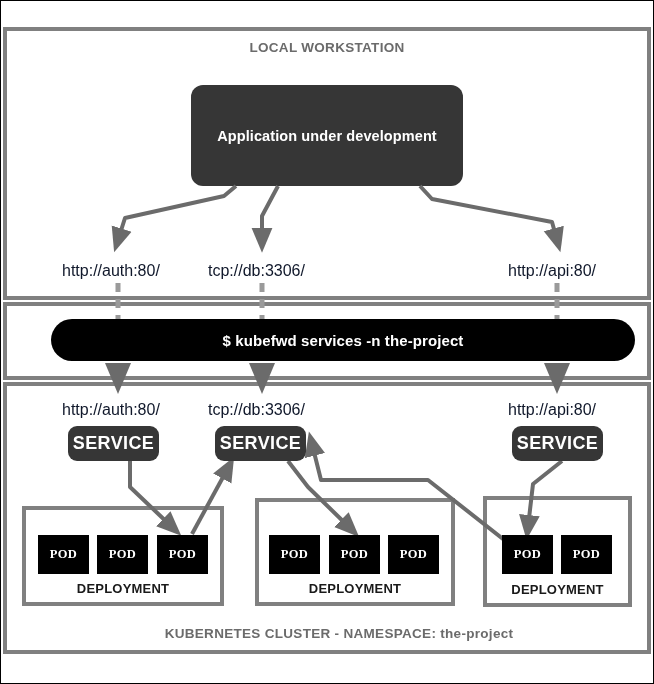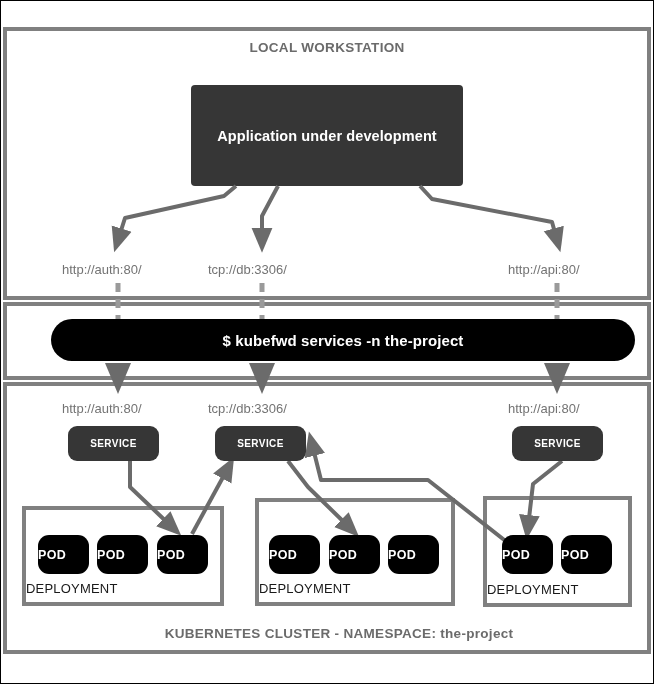--- a/index.html
+++ b/index.html
@@ -25,64 +25,64 @@
   }
   #workstation-title{top:9px;left:0;}
   #cluster-title{bottom:9px;left:12px;}
 
   .rbox{
     position:absolute;background:#363636;color:#fff;
     display:flex;align-items:center;justify-content:center;
     font-weight:bold;box-sizing:border-box;
   }
   #app-box{
-    left:191px;top:85px;width:272px;height:101px;border-radius:4px;
+    left:191px;top:85px;width:272px;height:101px;border-radius:12px;
     font-size:14.5px;letter-spacing:.1px;
   }
   #kubefwd-box{
     position:absolute;left:51px;top:319px;width:584px;height:42px;
     background:#000;color:#fff;border-radius:21px;
     display:flex;align-items:center;justify-content:center;
     font-size:15px;font-weight:bold;letter-spacing:.1px;z-index:6;
   }
   .service-box{
-    width:91px;height:35px;border-radius:9px;font-size:10px;letter-spacing:.4px;
+    width:91px;height:35px;border-radius:9px;font-size:18px;letter-spacing:.4px;
     z-index:5;
   }
   #service-auth{left:68px;top:426px;}
   #service-db{left:215px;top:426px;}
   #service-api{left:512px;top:426px;}
 
   .endpoint-label{
-    position:absolute;font-size:13px;color:#737373;white-space:nowrap;
+    position:absolute;font-size:16px;color:#0f172a;white-space:nowrap;
     text-align:center;
   }
   .ep-top{top:262px;}
   .ep-bot{top:401px;}
   #ep-top-auth{left:62px;}
   #ep-top-db{left:208px;}
   #ep-top-api{left:508px;}
   #ep-bot-auth{left:62px;}
   #ep-bot-db{left:208px;}
   #ep-bot-api{left:508px;}
 
   .deployment{
     position:absolute;border:4px solid #808080;background:#fff;box-sizing:border-box;
   }
   #deploy-1{left:22px;top:506px;width:202px;height:100px;}
   #deploy-2{left:255px;top:498px;width:200px;height:108px;}
   #deploy-3{left:483px;top:496px;width:149px;height:111px;}
   .deploy-label{
-    position:absolute;width:100%;bottom:6px;left:0;
-    font-size:13px;font-weight:normal;color:#1a1a1a;letter-spacing:.2px;
+    position:absolute;width:100%;text-align:center;bottom:6px;left:0;
+    font-size:13px;font-weight:bold;color:#1a1a1a;letter-spacing:.2px;
   }
   .pod{
     position:absolute;width:51px;height:39px;background:#000;color:#fff;
-    border-radius:11px;display:flex;align-items:center;justify-content:flex-start;
-    font-size:12.5px;font-weight:bold;letter-spacing:.3px;z-index:4;
+    border-radius:0;display:flex;align-items:center;justify-content:center;
+    font-size:12.5px;font-weight:bold;letter-spacing:.3px;z-index:4;font-family:Liberation Serif, serif;
   }
   #svg-arrows{position:absolute;left:0;top:0;width:654px;height:684px;
     pointer-events:none;z-index:3;}
 </style>
 </head>
 <body>
 
 <div id="page-frame"></div>
 
 <div class="panel" id="panel-workstation">

